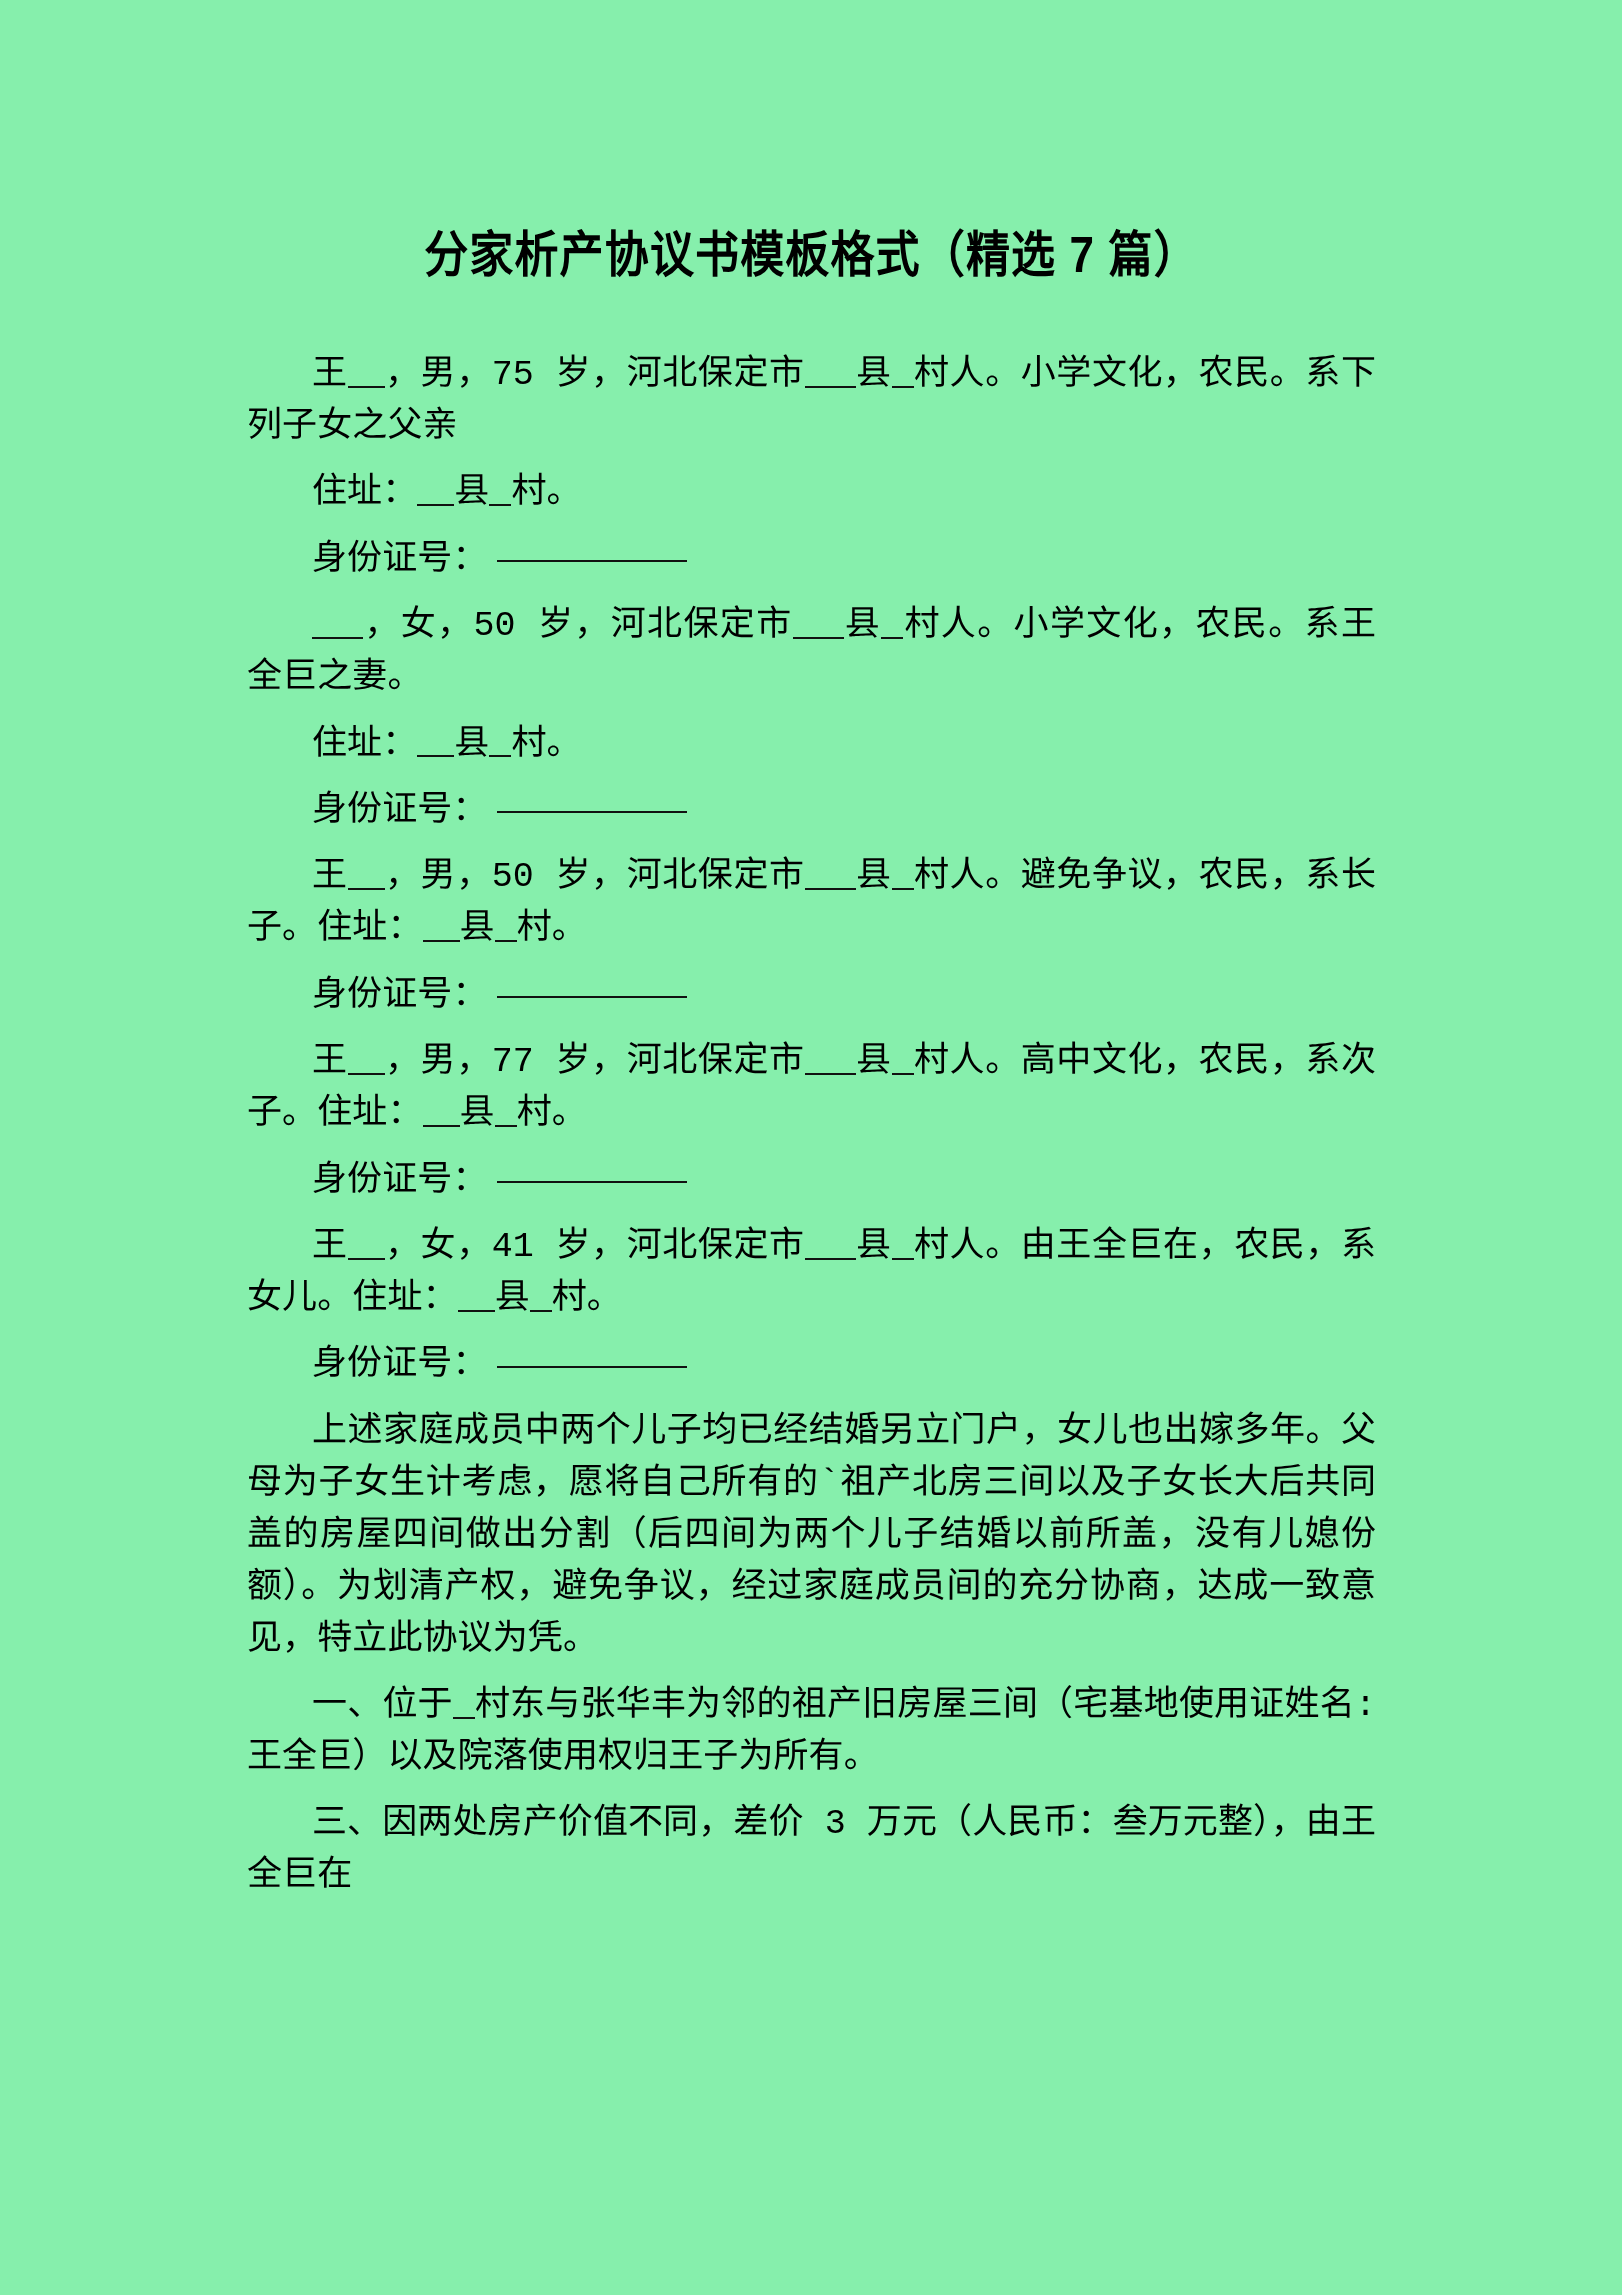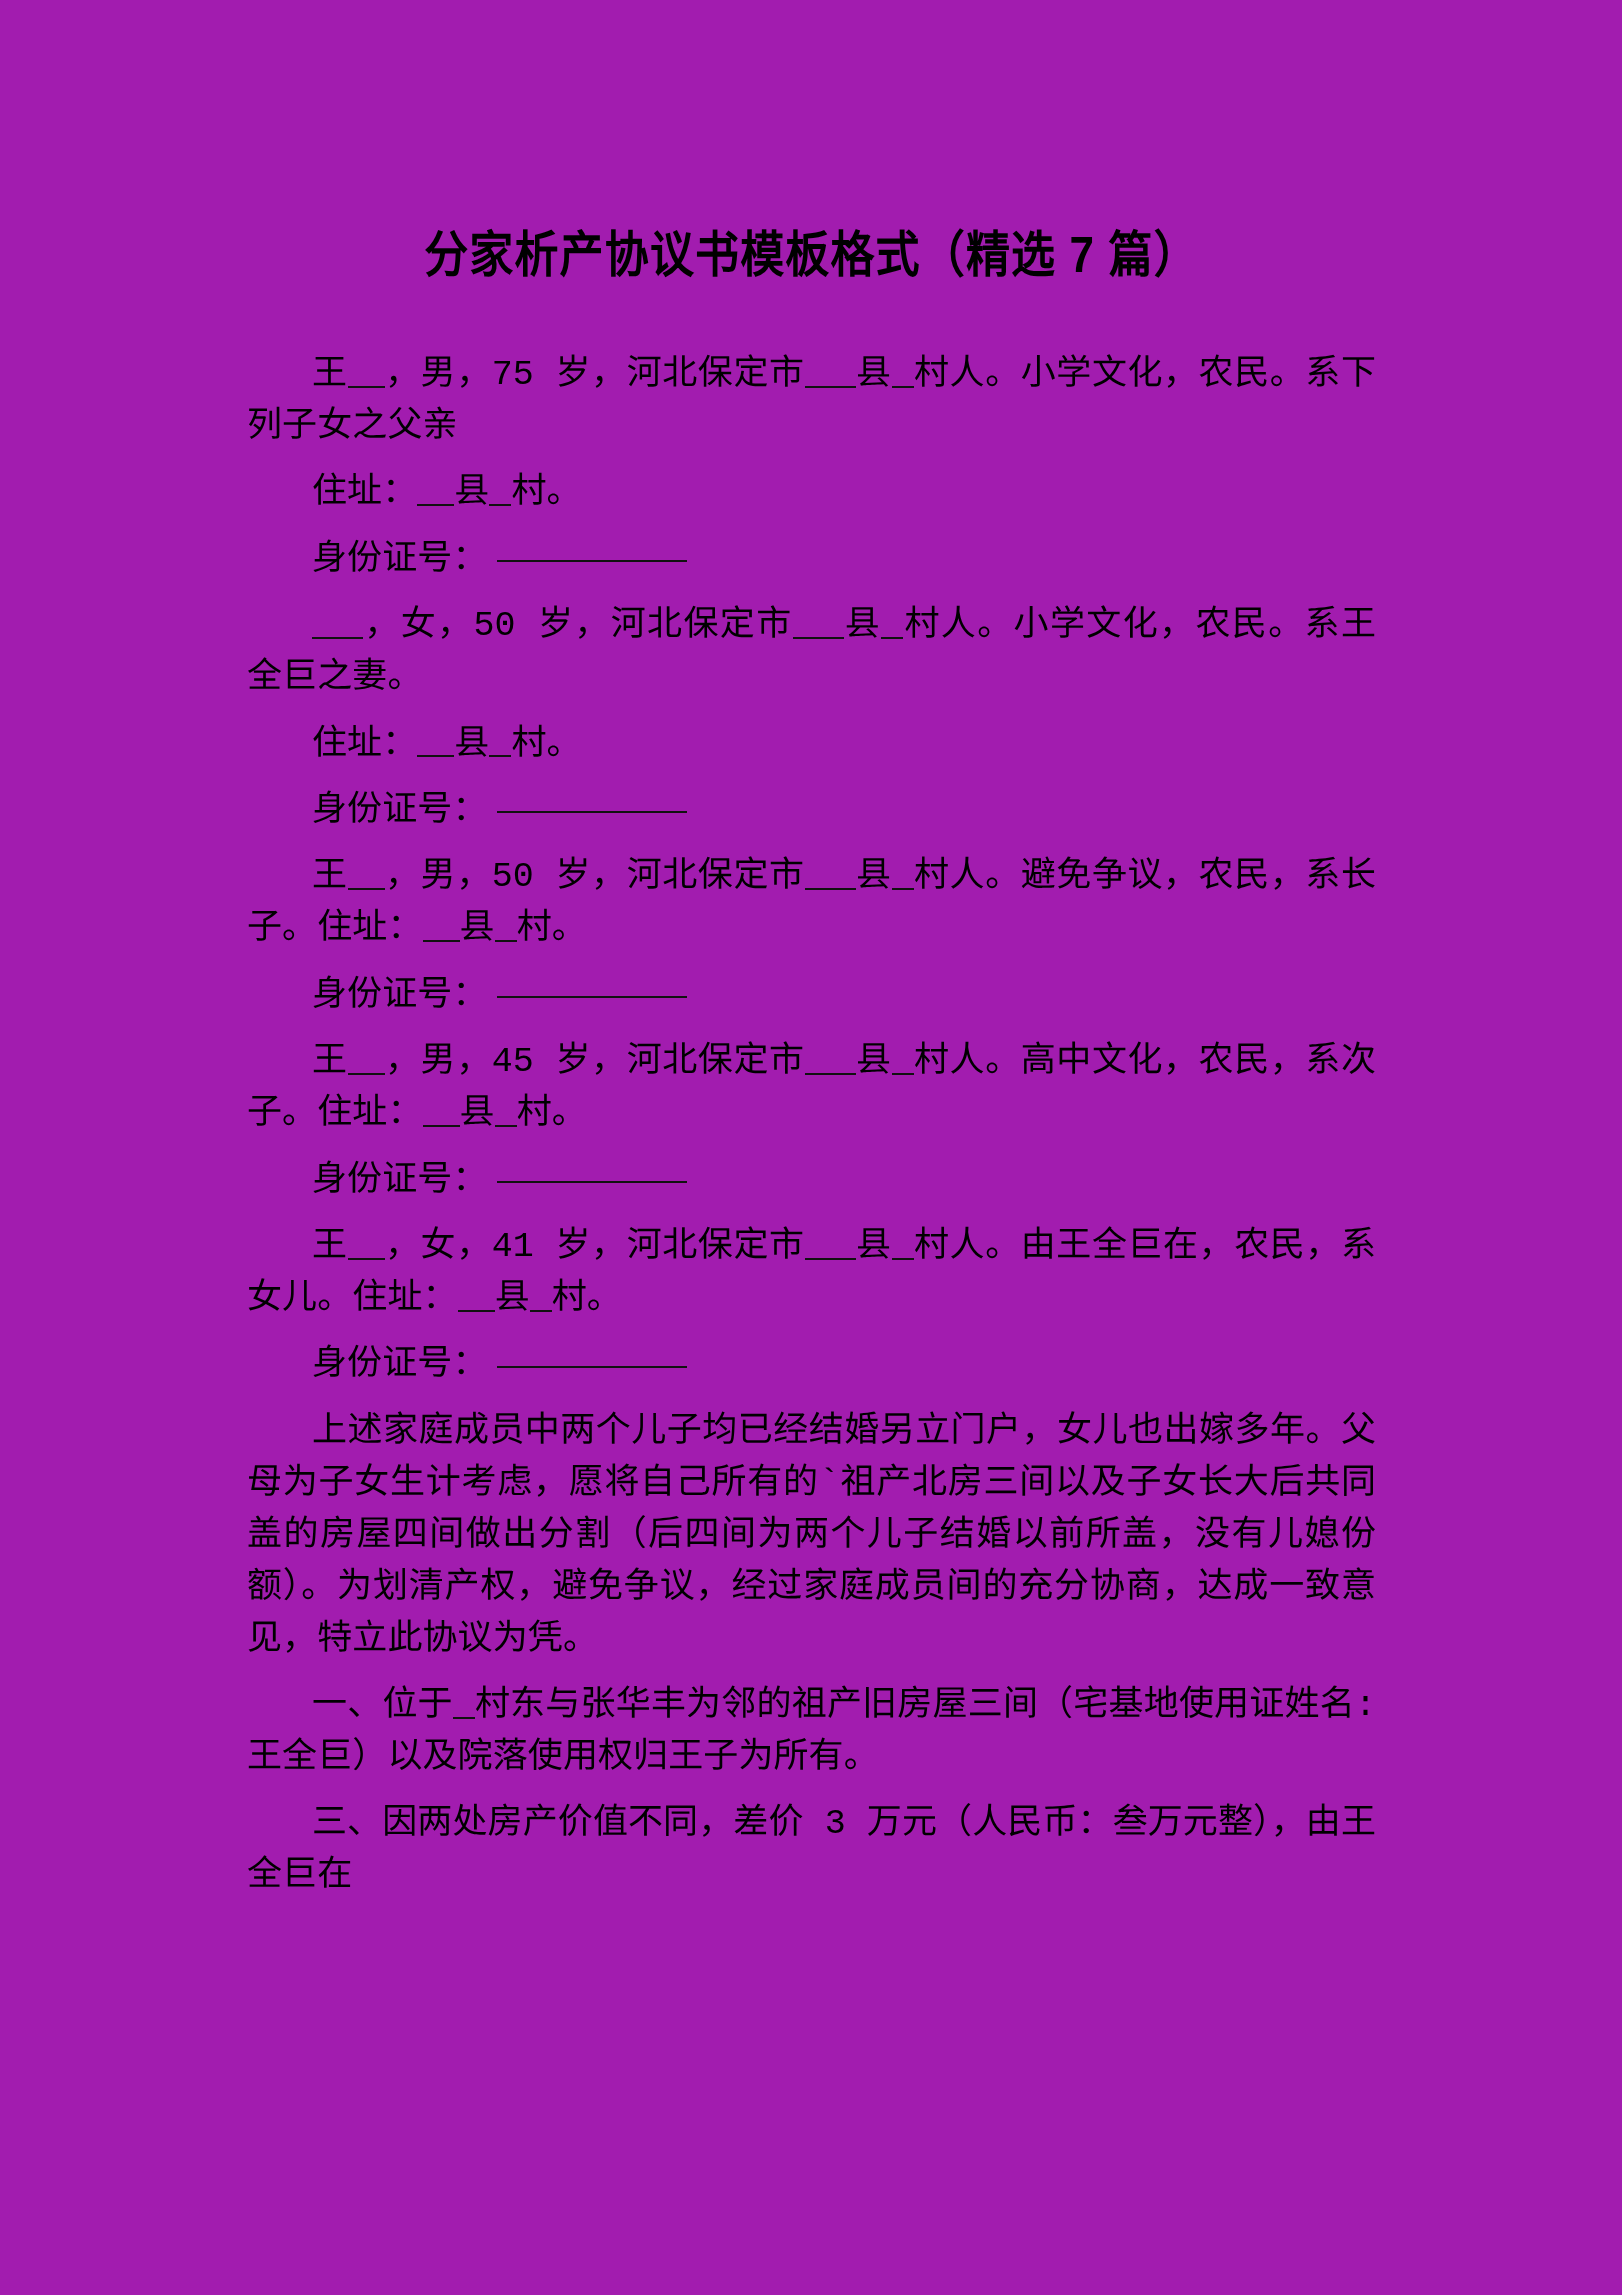--- a/index.html
+++ b/index.html
@@ -13,21 +13,21 @@
     background: #fdfdfd;
     font-family: "Liberation Serif", "DejaVu Serif", serif;
     color: #000000;
     overflow: hidden;
   }
 
   .page {
     position: relative;
     width: 1623px;
     height: 2295px;
-    background: #a21caf;
+    background: #86efac;
     box-sizing: border-box;
     padding: 0;
   }
 
   
   .doc-title {
     position: absolute;
     top: 187px;
     left: 0;
     width: 1623px;
@@ -113,21 +113,21 @@
     <p class="para gap"><span class="blank w3"></span><span>，女，50 岁，河北保定市</span><span class="blank w3"></span><span>县</span><span class="blank w1"></span><span>村人。小学文化，农民。系王全巨之妻。</span></p>
 
     <p class="para gap"><span>住址：</span><span class="blank w2"></span><span>县</span><span class="blank w1"></span><span>村。</span></p>
 
     <p class="para gap"><span>身份证号：</span><span class="rule-line"></span></p>
 
     <p class="para gap"><span>王</span><span class="blank w2"></span><span>，男，50 岁，河北保定市</span><span class="blank w3"></span><span>县</span><span class="blank w1"></span><span>村人。避免争议，农民，系长子。</span><span>住址：</span><span class="blank w2"></span><span>县</span><span class="blank w1"></span><span>村。</span></p>
 
     <p class="para gap"><span>身份证号：</span><span class="rule-line"></span></p>
 
-    <p class="para gap"><span>王</span><span class="blank w2"></span><span>，男，45 岁，河北保定市</span><span class="blank w3"></span><span>县</span><span class="blank w1"></span><span>村人。高中文化，农民，系次子。</span><span>住址：</span><span class="blank w2"></span><span>县</span><span class="blank w1"></span><span>村。</span></p>
+    <p class="para gap"><span>王</span><span class="blank w2"></span><span>，男，77 岁，河北保定市</span><span class="blank w3"></span><span>县</span><span class="blank w1"></span><span>村人。高中文化，农民，系次子。</span><span>住址：</span><span class="blank w2"></span><span>县</span><span class="blank w1"></span><span>村。</span></p>
 
     <p class="para gap"><span>身份证号：</span><span class="rule-line"></span></p>
 
     <p class="para gap"><span>王</span><span class="blank w2"></span><span>，女，41 岁，河北保定市</span><span class="blank w3"></span><span>县</span><span class="blank w1"></span><span>村人。由王全巨在，农民，系女儿。</span><span>住址：</span><span class="blank w2"></span><span>县</span><span class="blank w1"></span><span>村。</span></p>
 
     <p class="para gap"><span>身份证号：</span><span class="rule-line"></span></p>
 
     <p class="para gap">上述家庭成员中两个儿子均已经结婚另立门户，女儿也出嫁多年。父母为子女生计考虑，愿将自己所有的`祖产北房三间以及子女长大后共同盖的房屋四间做出分割（后四间为两个儿子结婚以前所盖，没有儿媳份额）。为划清产权，避免争议，经过家庭成员间的充分协商，达成一致意见，特立此协议为凭。</p>
 
     <p class="para gap"><span>一、位于</span><span class="blank w1"></span><span>村东与张华丰为邻的祖产旧房屋三间（宅基地使用证姓名: 王全巨）以及院落使用权归王子为所有。</span></p>

